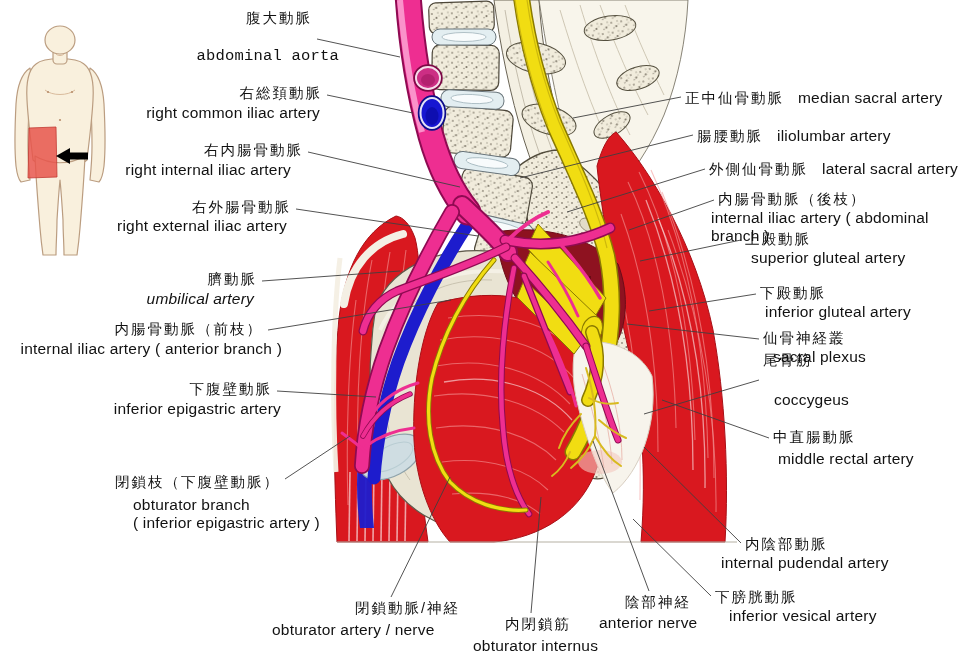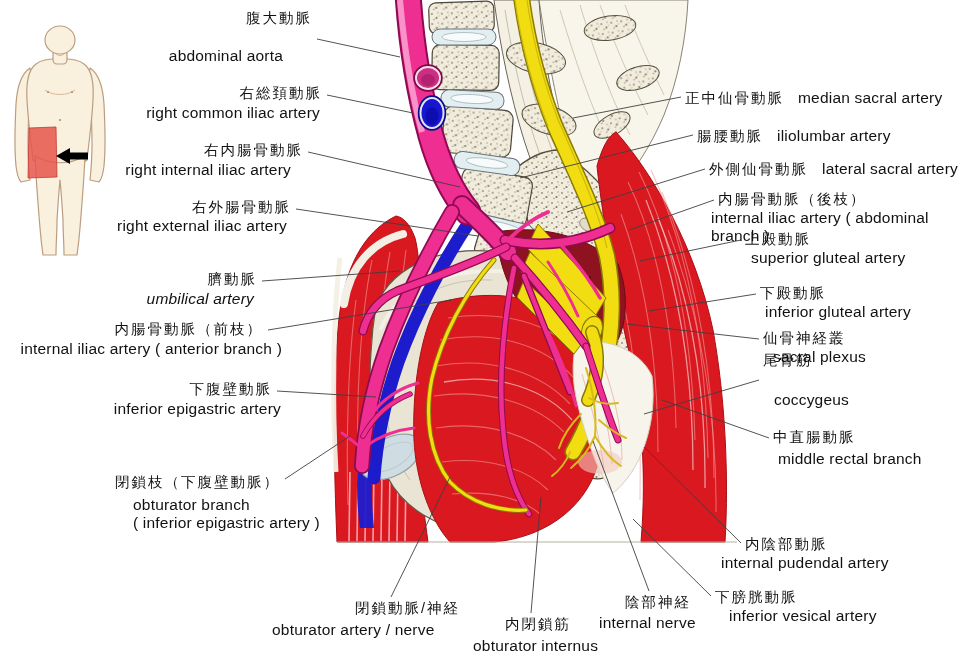--- a/index.html
+++ b/index.html
@@ -300,56 +300,56 @@
         <line x1="759" y1="339" x2="627" y2="324"></line>
         <line x1="759" y1="380" x2="644" y2="414"></line>
         <line x1="769" y1="438" x2="662" y2="400"></line>
         <line x1="741" y1="543" x2="644" y2="447"></line>
         <line x1="711" y1="596" x2="633" y2="519"></line>
       </g>
 </svg>
 
 <div id="labels">
       <span class="t jp ra" style="top: 10px; right: 667px;">腹大動脈</span>
-      <span class="t en ra" style="top: 47px; right: 696px;">abdominal aorta</span>
+      <span class="t en ra" style="top: 47px; right: 640px; font-family: Liberation Mono, monospace;">abdominal aorta</span>
       <span class="t jp ra" style="top: 85px; right: 657px;">右総頚動脈</span>
       <span class="t en ra" style="top: 104px; right: 659px;">right common iliac artery</span>
       <span class="t jp ra" style="top: 142px; right: 676px;">右内腸骨動脈</span>
       <span class="t en ra" style="top: 161px; right: 688px;">right internal iliac artery</span>
       <span class="t jp ra" style="top: 199px; right: 688px;">右外腸骨動脈</span>
       <span class="t en ra" style="top: 217px; right: 692px;">right external iliac artery</span>
       <span class="t jp ra" style="top: 271px; right: 722px;">臍動脈</span>
       <span class="t en ra" style="top: 290px; right: 725px; font-style: italic;">umbilical artery</span>
       <span class="t jp ra" style="top: 321px; right: 716px;">内腸骨動脈（前枝）</span>
       <span class="t en ra" style="top: 340px; right: 697px;">internal iliac artery ( anterior branch )</span>
       <span class="t jp ra" style="top: 381px; right: 707px;">下腹壁動脈</span>
       <span class="t en ra" style="top: 400px; right: 698px;">inferior epigastric artery</span>
       <span class="t jp ra" style="top: 474px; right: 699px;">閉鎖枝（下腹壁動脈）</span>
       <span class="t en" style="top: 496px; left: 133px;">obturator branch
 ( inferior epigastric artery )</span>
       <span class="t jp" style="top: 600px; left: 333px; padding-left: 22px;">閉鎖動脈/神経</span>
       <span class="t en" style="top: 621px; left: 272px;">obturator artery / nerve</span>
       <span class="t jp" style="top: 616px; left: 505px;">内閉鎖筋</span>
       <span class="t en" style="top: 637px; left: 473px;">obturator internus</span>
       <span class="t jp" style="top: 594px; left: 625px;">陰部神経</span>
-      <span class="t en" style="top: 614px; left: 599px;">internal nerve</span>
+      <span class="t en" style="top: 614px; left: 599px;">anterior nerve</span>
       <div class="inline" style="left: 685px; top: 89px;"><span class="jp">正中仙骨動脈</span><span class="en">median sacral artery</span></div>
       <div class="inline" style="left: 697px; top: 127px;"><span class="jp">腸腰動脈</span><span class="en">iliolumbar artery</span></div>
       <div class="inline" style="left: 709px; top: 160px;"><span class="jp">外側仙骨動脈</span><span class="en">lateral sacral artery</span></div>
       <span class="t jp" style="top: 191px; left: 718px;">内腸骨動脈（後枝）</span>
       <span class="t en" style="top: 209px; left: 711px;">internal iliac artery ( abdominal branch )</span>
       <span class="t jp" style="top: 231px; left: 745px; text-align: center;">上殿動脈</span>
       <span class="t en" style="top: 249px; left: 751px;">superior gluteal artery</span>
       <span class="t jp" style="top: 285px; left: 760px;">下殿動脈</span>
       <span class="t en" style="top: 303px; left: 765px;">inferior gluteal artery</span>
       <span class="t jp" style="top: 330px; left: 763px;">仙骨神経叢</span>
       <span class="t en" style="top: 348px; left: 773px;">sacral plexus</span>
       <span class="t jp" style="top: 352px; left: 763px;">尾骨筋</span>
       <span class="t en" style="top: 391px; left: 774px;">coccygeus</span>
       <span class="t jp" style="top: 429px; left: 773px;">中直腸動脈</span>
-      <span class="t en" style="top: 450px; left: 778px;">middle rectal branch</span>
+      <span class="t en" style="top: 450px; left: 778px;">middle rectal artery</span>
       <span class="t jp" style="top: 536px; left: 745px;">内陰部動脈</span>
       <span class="t en" style="top: 554px; left: 721px;">internal pudendal artery</span>
       <span class="t jp" style="top: 589px; left: 715px;">下膀胱動脈</span>
       <span class="t en" style="top: 607px; left: 729px;">inferior vesical artery</span>
     </div>
 
 </div>
 
 </body></html>

